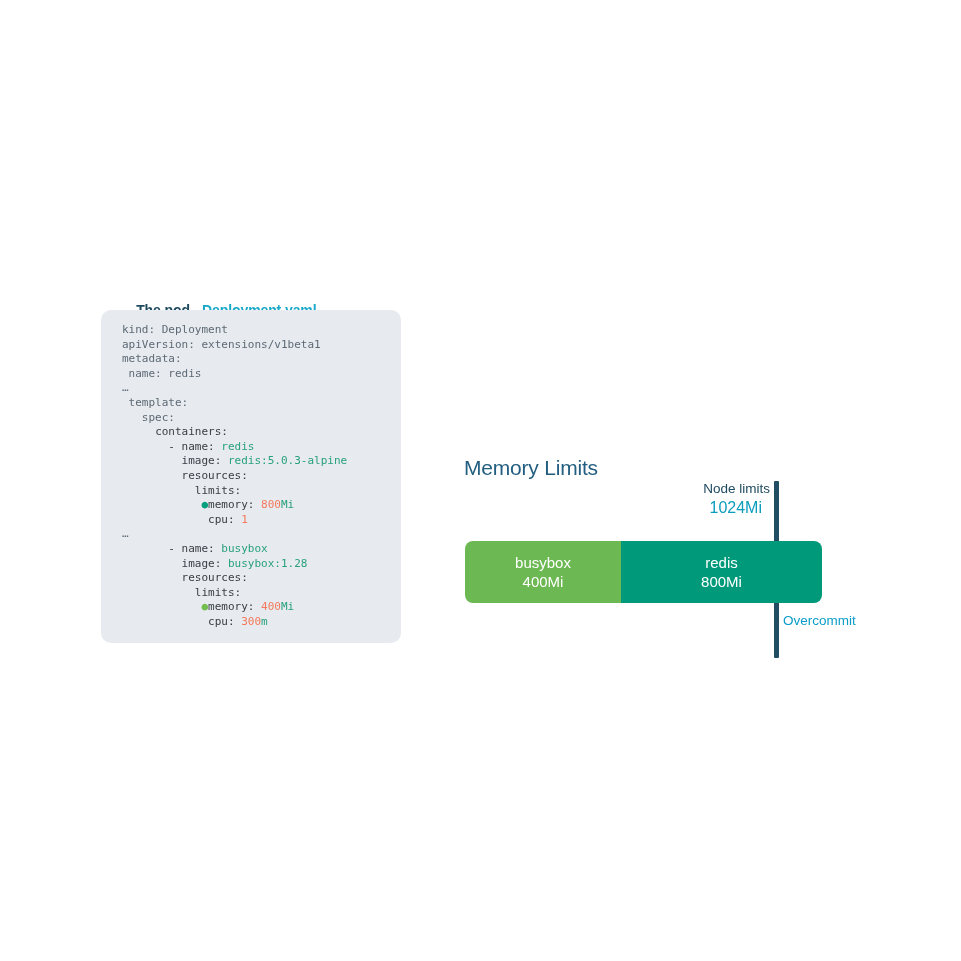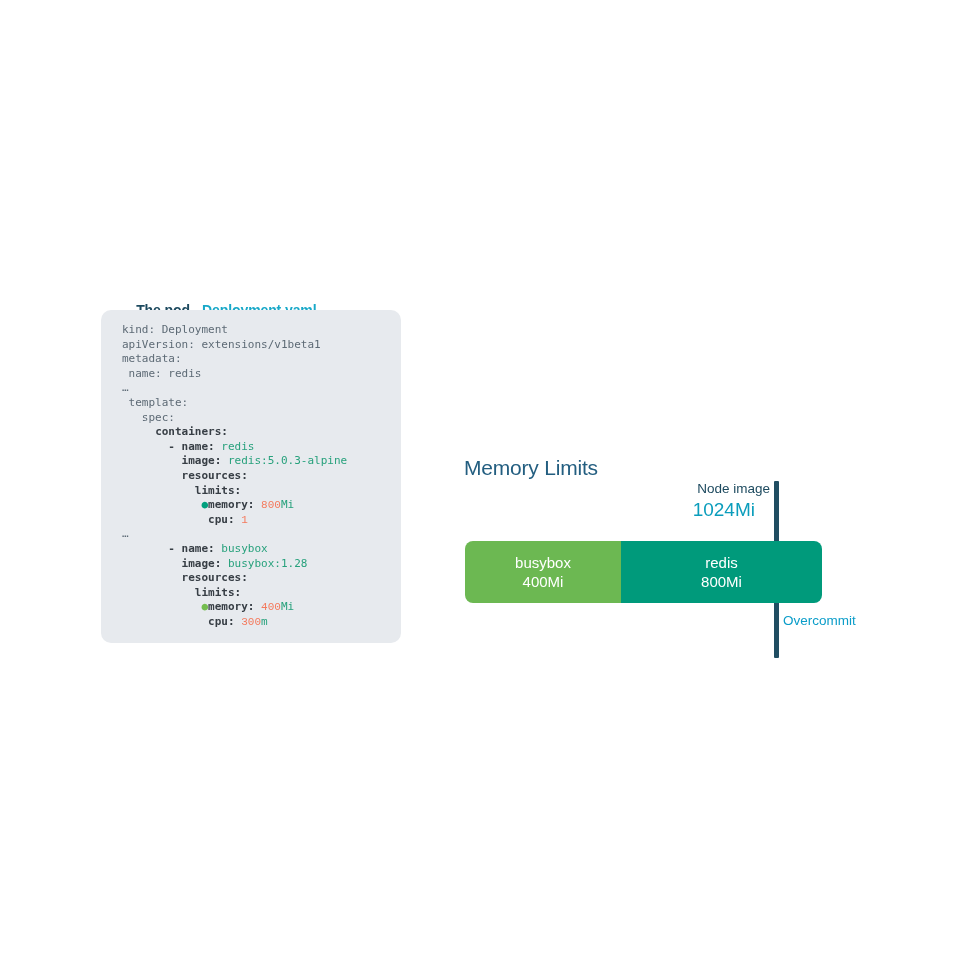--- a/index.html
+++ b/index.html
@@ -46,40 +46,40 @@
   }
   .code{
     margin:0;padding:13px 0 0 21px;
     font-family:"DejaVu Sans Mono",monospace;
     font-size:11px;line-height:14.6px;
     color:var(--code-plain);
     white-space:pre;
   }
   .code-line{height:14.6px;}
   .tok-p{color:var(--code-plain);}
-  .tok-k{color:var(--code-key);font-weight:bold;}
+  .tok-k{color:var(--code-key);font-weight:normal;}
   .tok-v{color:var(--code-value);}
-  .tok-n{color:var(--code-number);font-family:Liberation Mono, monospace;}
+  .tok-n{color:var(--code-number);}
   .tok-dt{color:var(--dot-teal);}
   .tok-dg{color:var(--dot-green);}
 
   
   .diagram-title{
     position:absolute;left:464px;top:456px;margin:0;
     font-size:21px;font-weight:normal;letter-spacing:-0.2px;
     color:var(--diagram-title);
   }
   .node-label{
     position:absolute;right:191px;top:481px;
     font-size:13.5px;color:var(--label-navy);
     white-space:nowrap;
   }
   .node-value{
-    position:absolute;right:206px;top:499px;
-    font-size:19px;color:var(--value-teal-cyan);
+    position:absolute;right:199px;top:499px;
+    font-size:16px;color:var(--value-teal-cyan);
     white-space:nowrap;
   }
   .vline{
     position:absolute;left:774px;top:481px;
     width:5px;height:177px;
     background:var(--node-line);
     border-radius:1px;
     z-index:1;
   }
   .bar{
@@ -108,21 +108,21 @@
   <div class="code-title">
     <span>The pod </span><span class="cyan">- Deployment.yaml</span>
   </div>
 
   <div class="code-block">
     <pre class="code"><div class="code-line"><span class="tok-p">kind: Deployment</span></div><div class="code-line"><span class="tok-p">apiVersion: extensions/v1beta1</span></div><div class="code-line"><span class="tok-p">metadata:</span></div><div class="code-line"><span class="tok-p"> name: redis</span></div><div class="code-line"><span class="tok-p">…</span></div><div class="code-line"><span class="tok-p"> template:</span></div><div class="code-line"><span class="tok-p">   spec:</span></div><div class="code-line"><span class="tok-p">     </span><span class="tok-k">containers:</span></div><div class="code-line"><span class="tok-p">       </span><span class="tok-k">- name:</span><span class="tok-p"> </span><span class="tok-v">redis</span></div><div class="code-line"><span class="tok-p">         </span><span class="tok-k">image:</span><span class="tok-p"> </span><span class="tok-v">redis:5.0.3-alpine</span></div><div class="code-line"><span class="tok-p">         </span><span class="tok-k">resources:</span></div><div class="code-line"><span class="tok-p">           </span><span class="tok-k">limits:</span></div><div class="code-line"><span class="tok-p">            </span><span class="tok-dt">●</span><span class="tok-k">memory:</span><span class="tok-p"> </span><span class="tok-n">800</span><span class="tok-v">Mi</span></div><div class="code-line"><span class="tok-p">             </span><span class="tok-k">cpu:</span><span class="tok-p"> </span><span class="tok-n">1</span></div><div class="code-line"><span class="tok-p">…</span></div><div class="code-line"><span class="tok-p">       </span><span class="tok-k">- name:</span><span class="tok-p"> </span><span class="tok-v">busybox</span></div><div class="code-line"><span class="tok-p">         </span><span class="tok-k">image:</span><span class="tok-p"> </span><span class="tok-v">busybox:1.28</span></div><div class="code-line"><span class="tok-p">         </span><span class="tok-k">resources:</span></div><div class="code-line"><span class="tok-p">           </span><span class="tok-k">limits:</span></div><div class="code-line"><span class="tok-p">            </span><span class="tok-dg">●</span><span class="tok-k">memory:</span><span class="tok-p"> </span><span class="tok-n">400</span><span class="tok-v">Mi</span></div><div class="code-line"><span class="tok-p">             </span><span class="tok-k">cpu:</span><span class="tok-p"> </span><span class="tok-n">300</span><span class="tok-v">m</span></div></pre>
   </div>
 
   <h2 class="diagram-title">Memory Limits</h2>
 
-  <div class="node-label">Node image</div>
+  <div class="node-label">Node limits</div>
 
   <div class="node-value">1024Mi</div>
 
   <div class="vline"></div>
 
   <div class="bar">
       <div class="bar-seg" style="width: 156px; background: rgb(108, 184, 82);">
         <div>busybox</div>
         <div>400Mi</div>
       </div>

